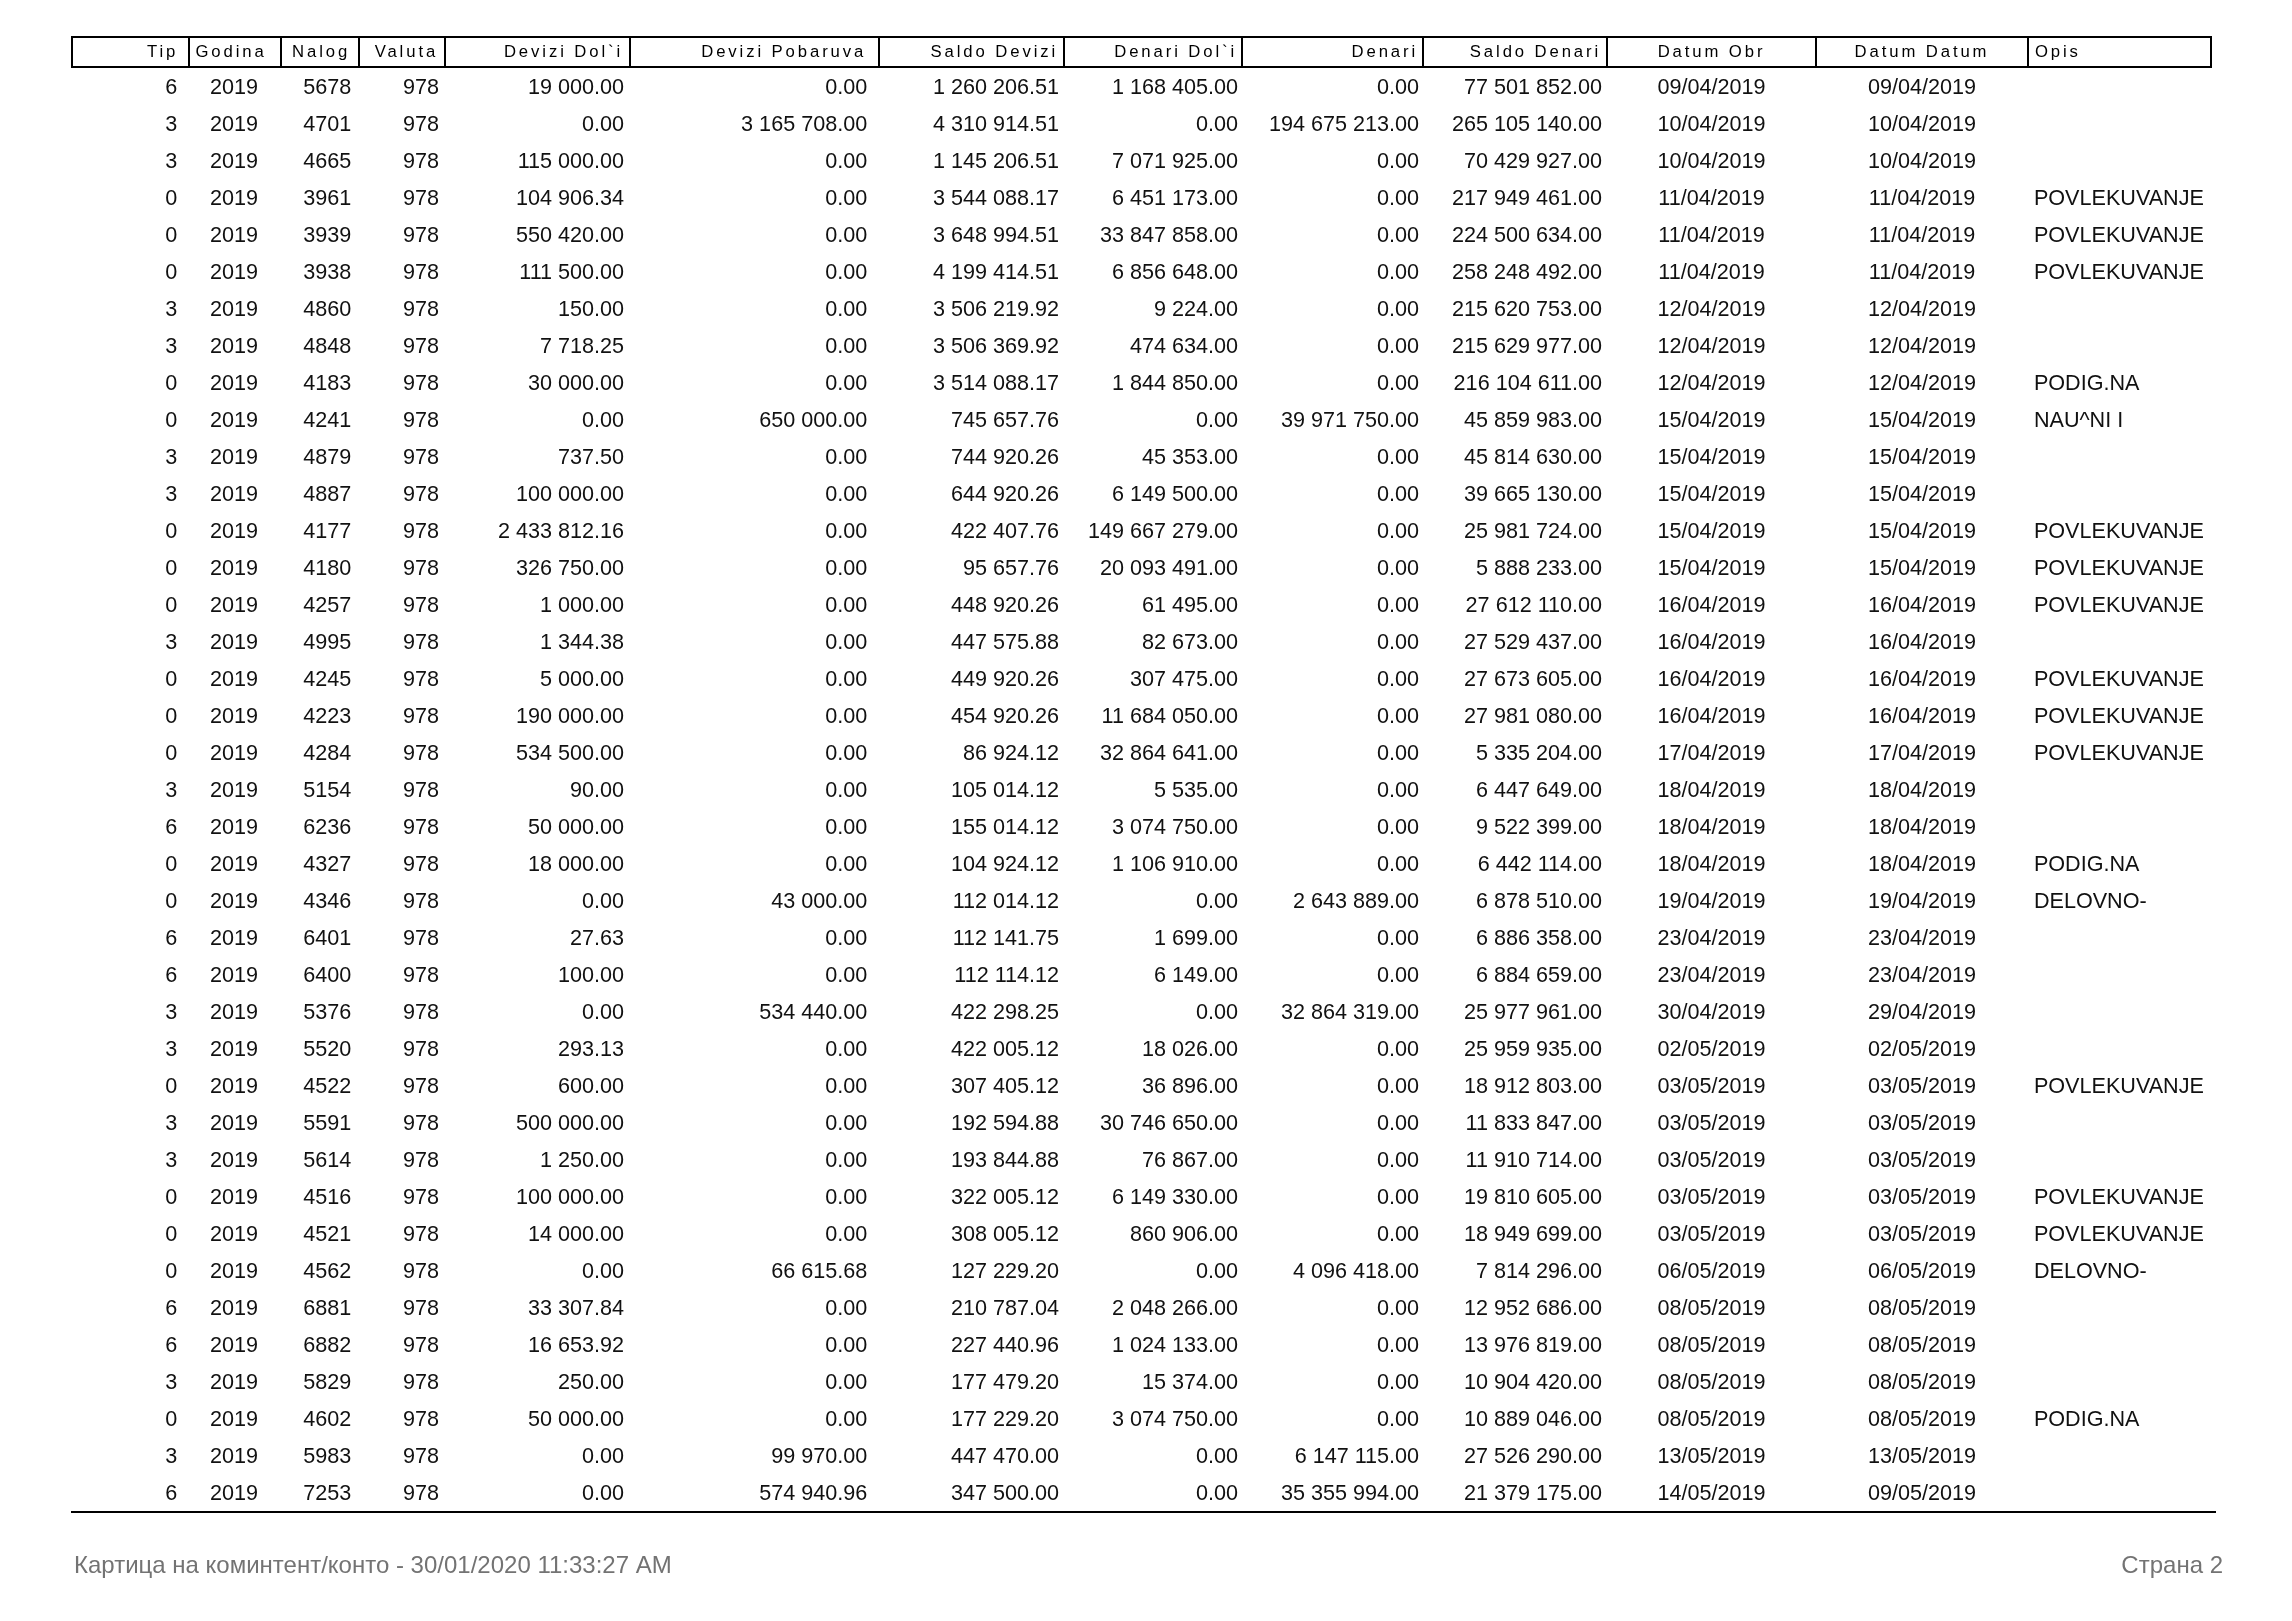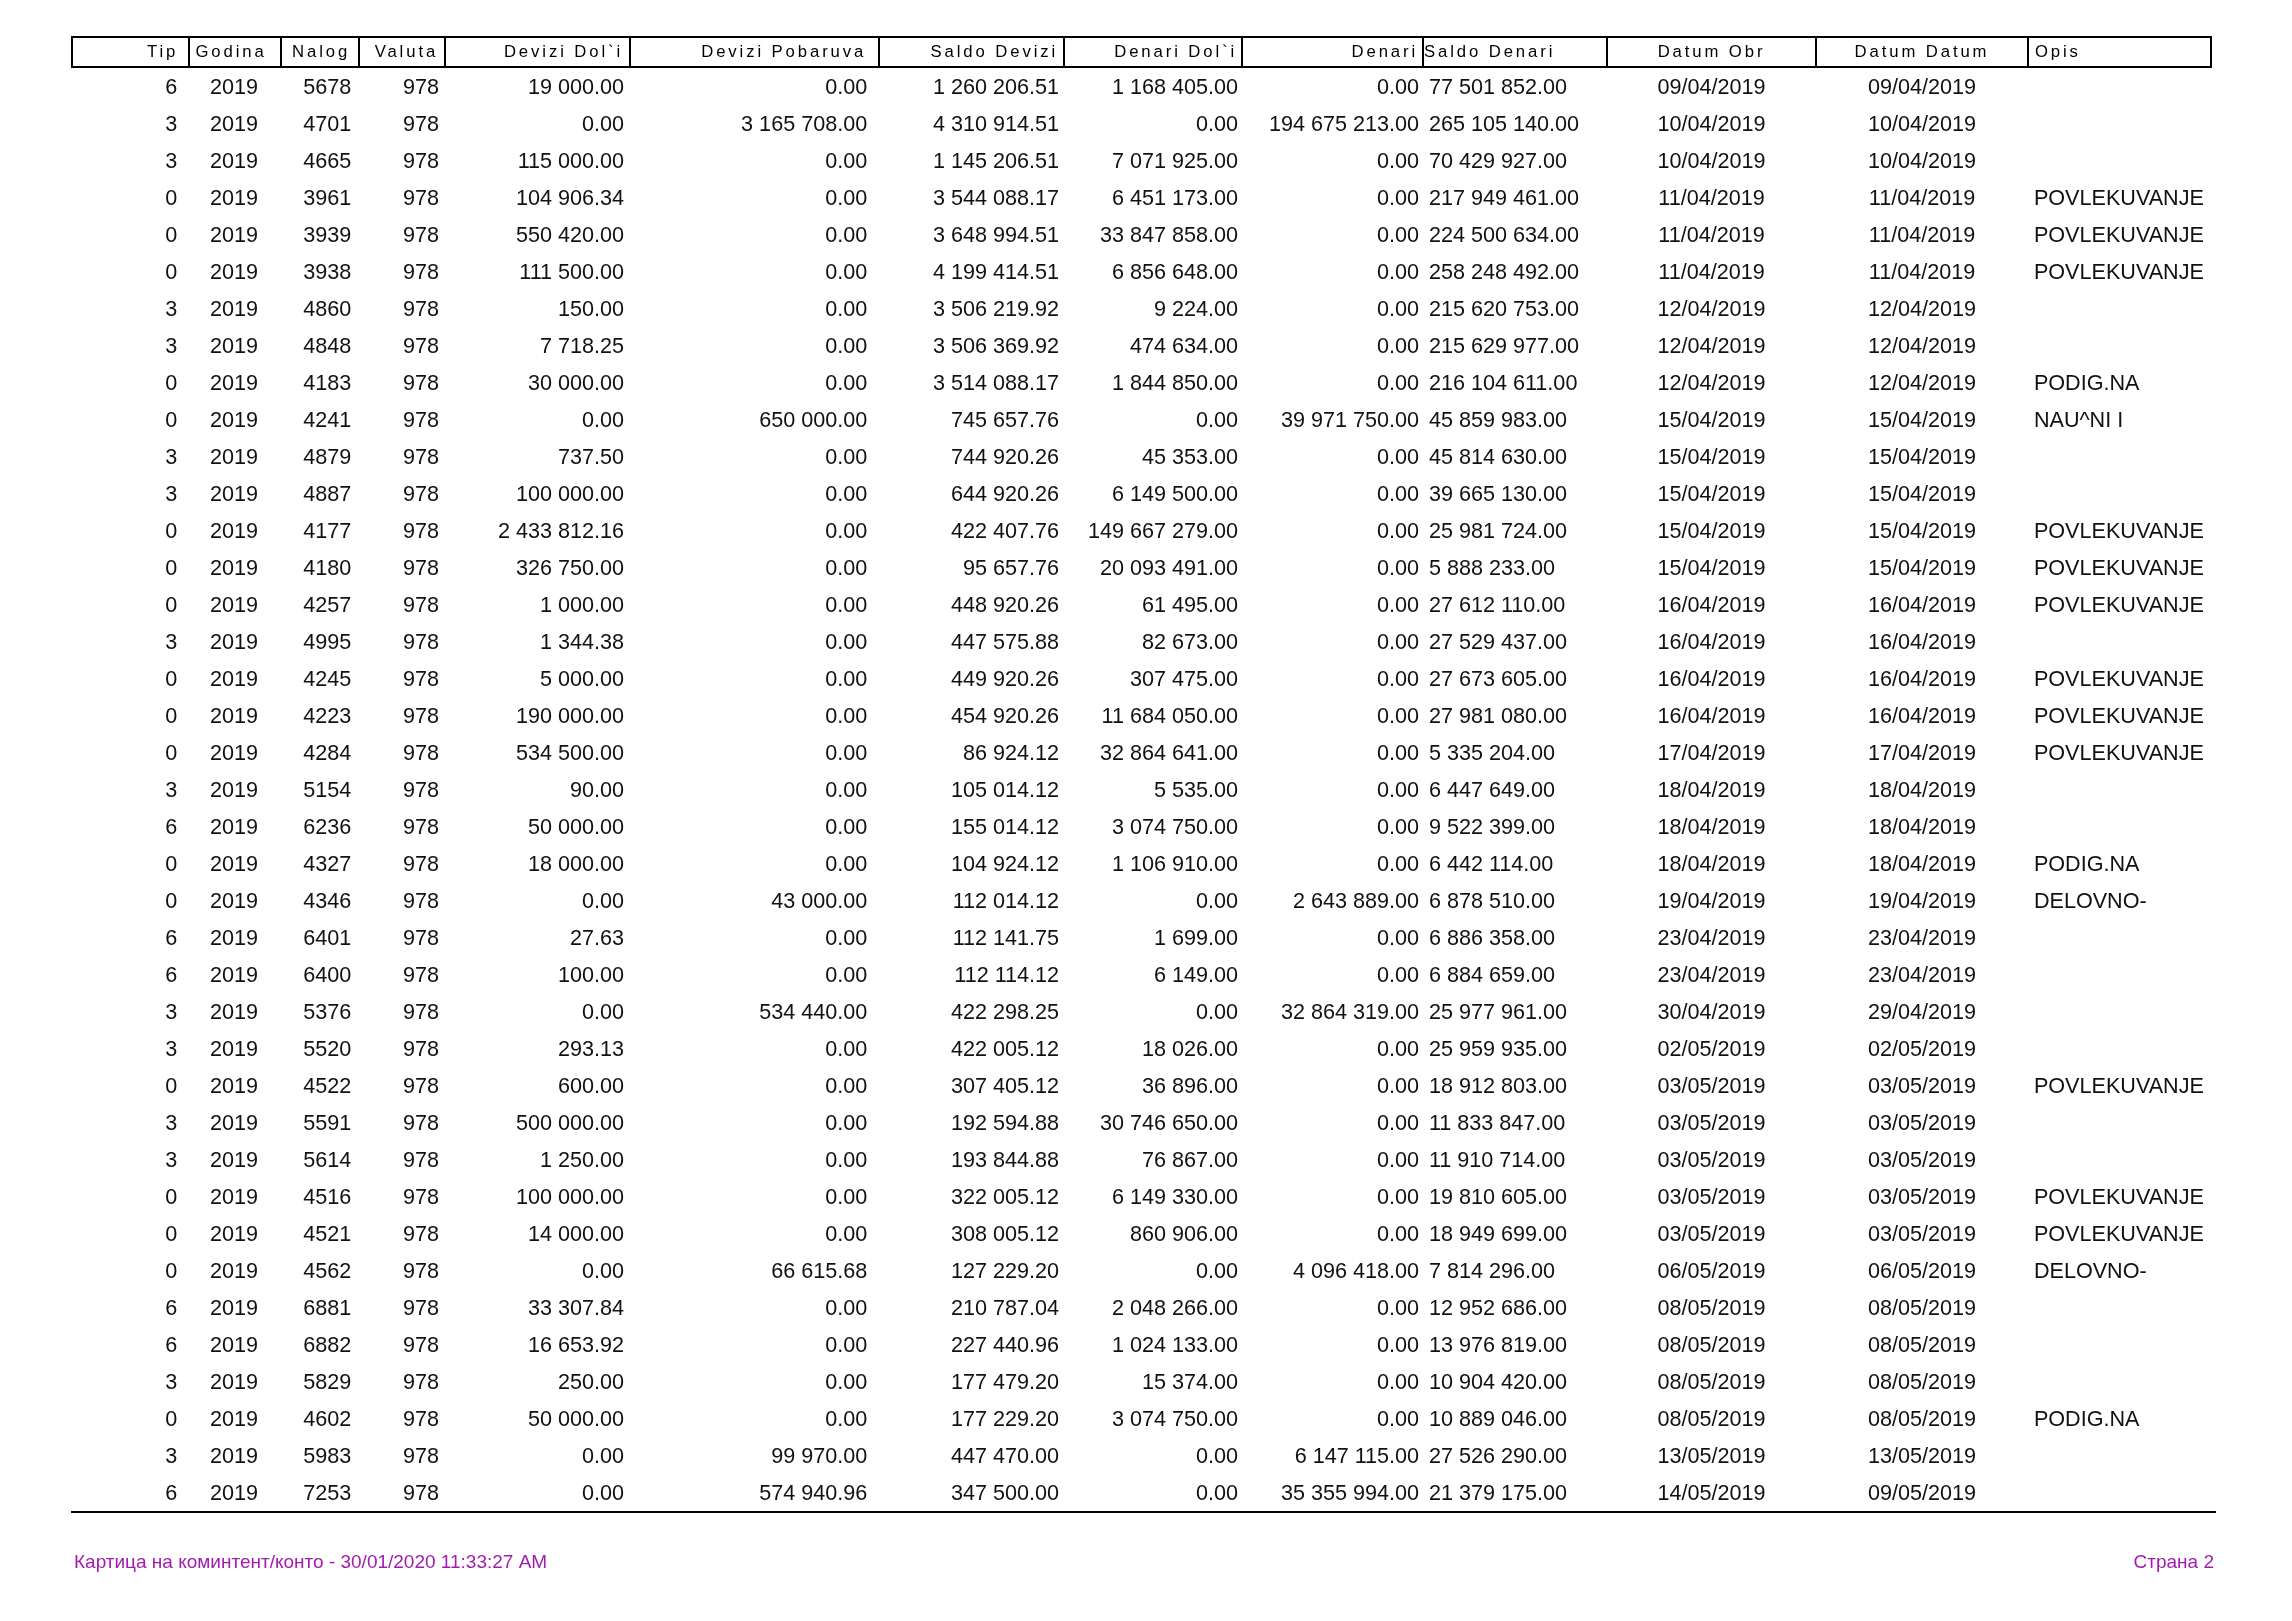--- a/index.html
+++ b/index.html
@@ -53,33 +53,33 @@
   
   .c0 { text-align: right; padding-right: 11.8px; }
   .c1 { text-align: center; padding-right: 7.8px; }
   .c2 { text-align: right; padding-right: 7.8px; }
   .c3 { text-align: right; padding-right: 5.9px; }
   .c4 { text-align: right; padding-right: 5.9px; }
   .c5 { text-align: right; padding-right: 11.8px; }
   .c6 { text-align: right; padding-right: 4.9px; }
   .c7 { text-align: right; padding-right: 3.9px; }
   .c8 { text-align: right; padding-right: 3.9px; }
-  .c9 { text-align: left; padding-right: 4.9px; border-radius: 11px; }
+  .c9 { text-align: right; padding-right: 4.9px; border-radius: 11px; }
   .c10 { text-align: center; }
   .c11 { text-align: center; }
   .c12 { text-align: left; padding-left: 5.9px; }
   thead th.c0 { padding-right: 9.8px; }
   thead th.c12 { letter-spacing: 2.9px; margin-left: 48px; }
   .footer {
     position: absolute;
     left: 74px;
-    right: 79px;
+    right: 70px;
     top: 1551px;
-    font-size: 19px;
-    color: #a21caf;
+    font-size: 24px;
+    color: #737373;
     display: flex;
     justify-content: space-between;
   }
 </style>
 </head>
 <body>
 
 <div class="table-wrap">
   <table>
     <colgroup>

